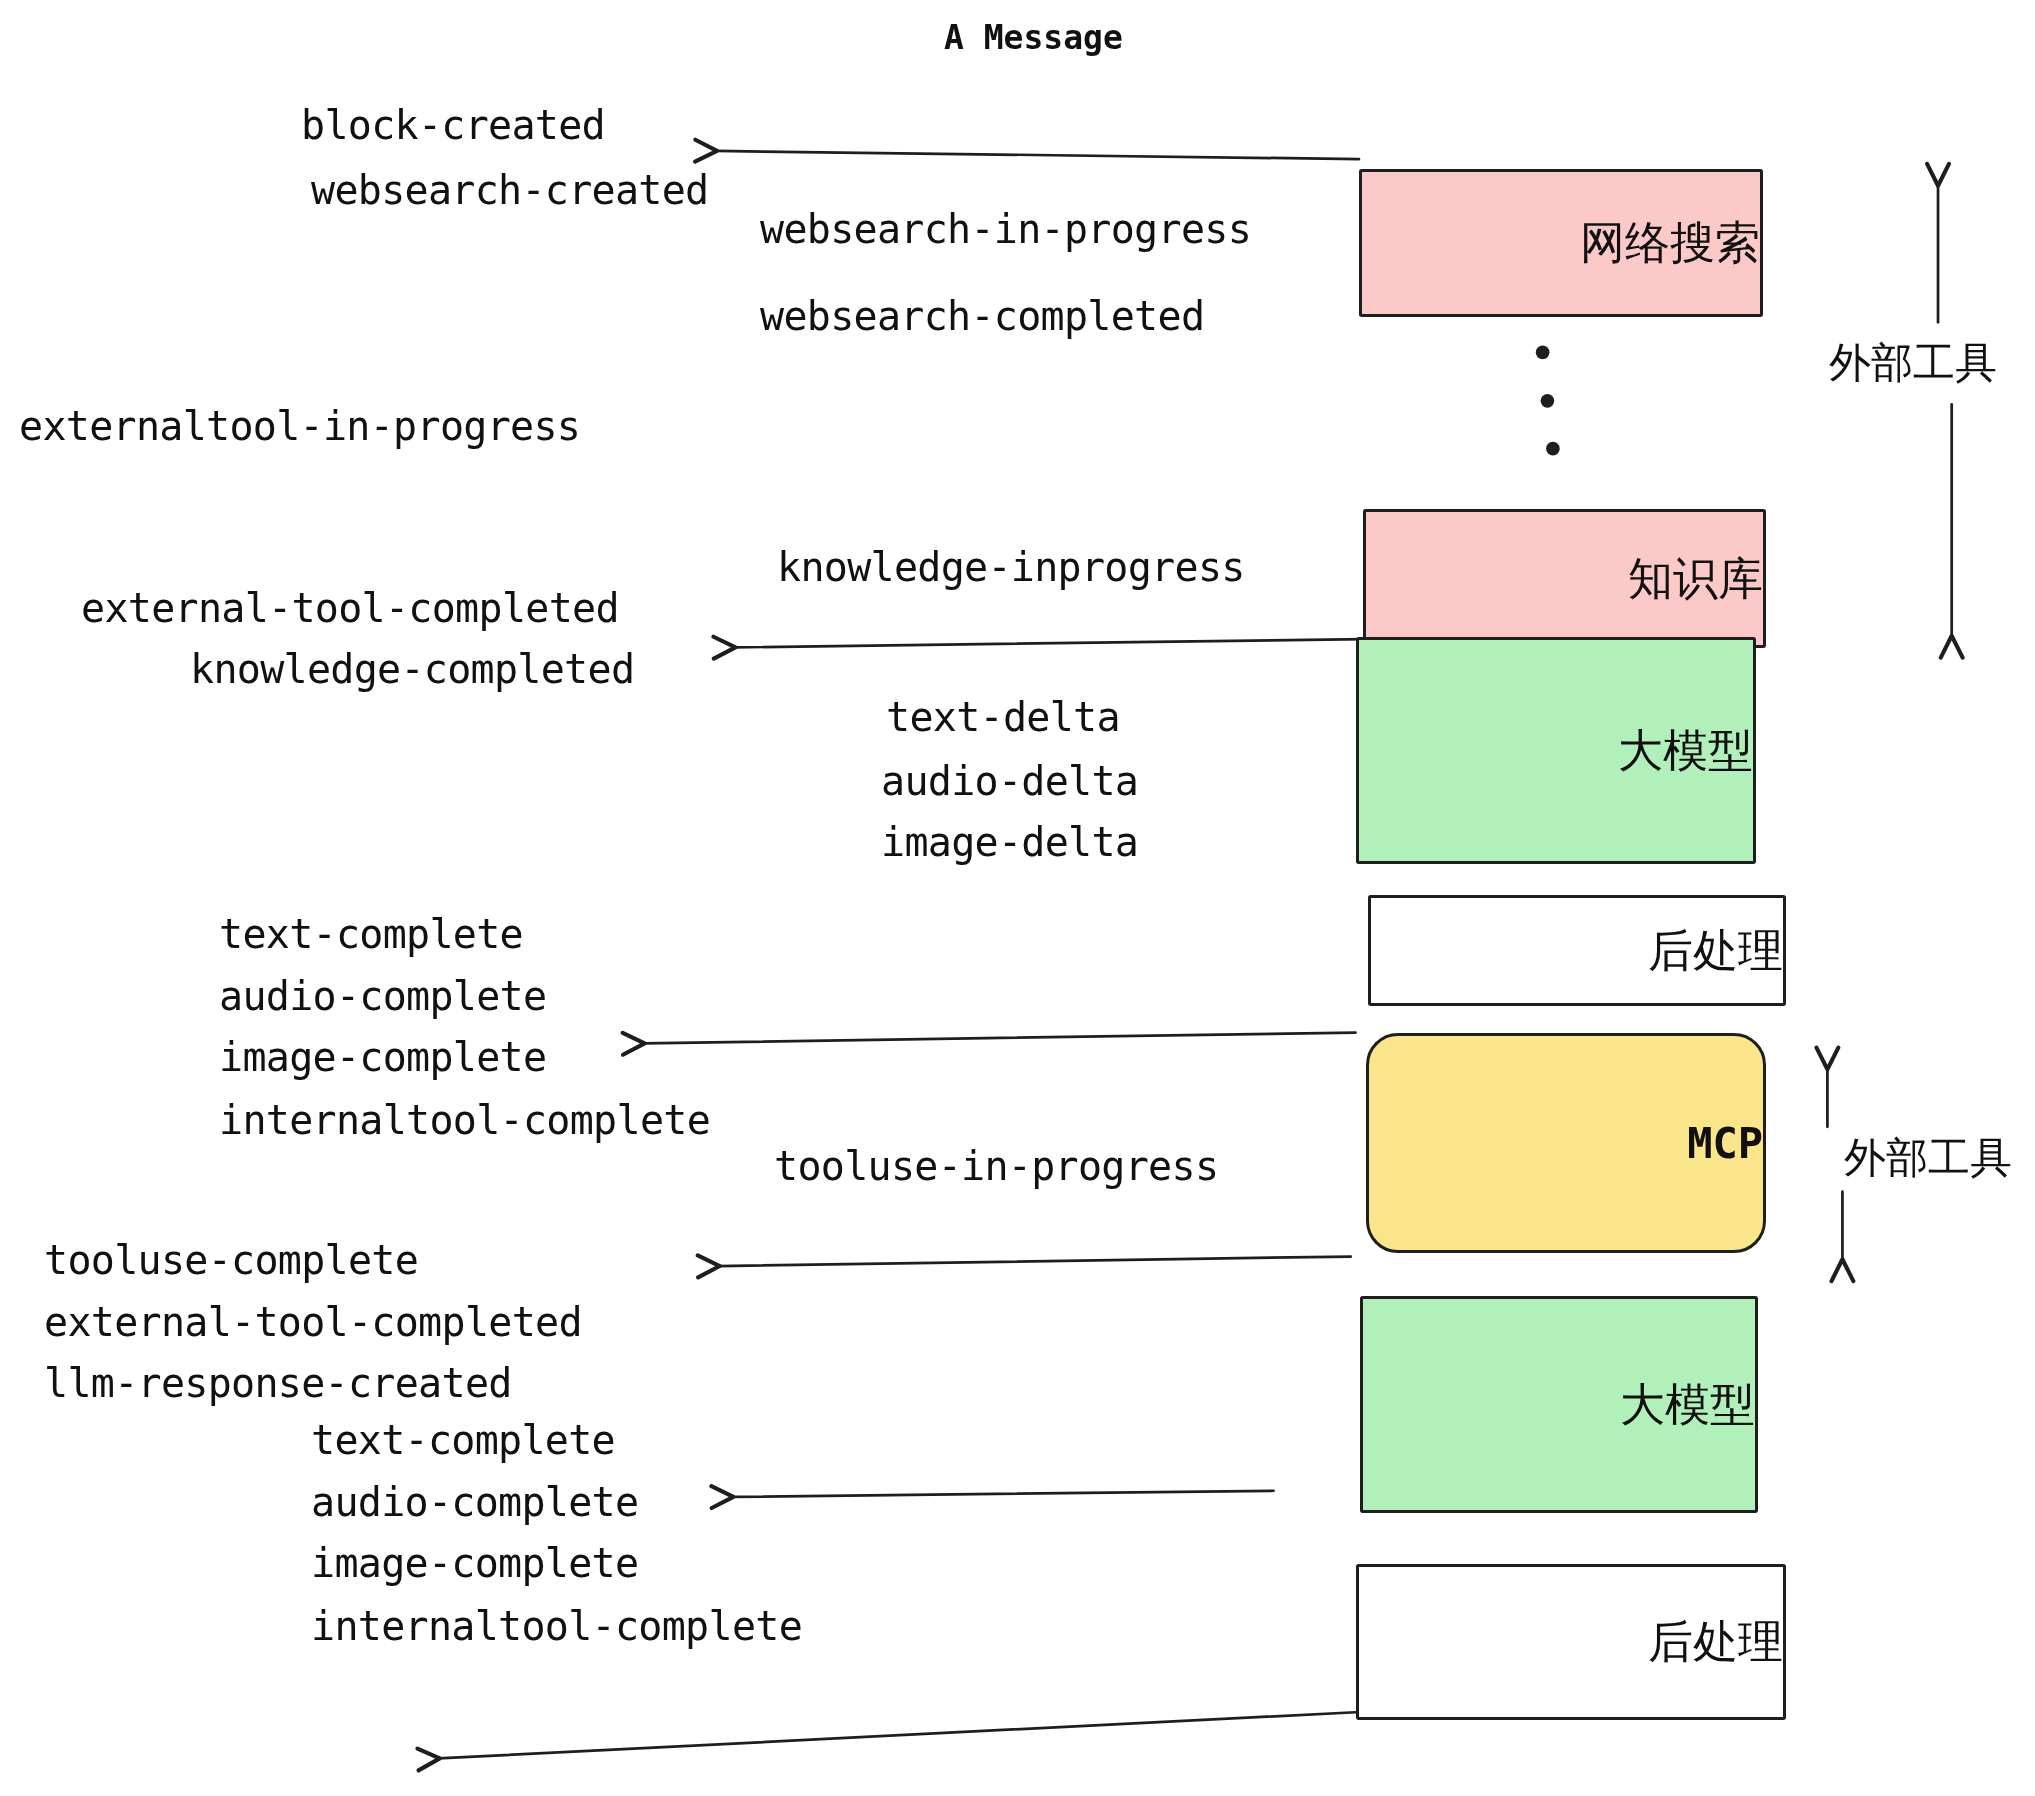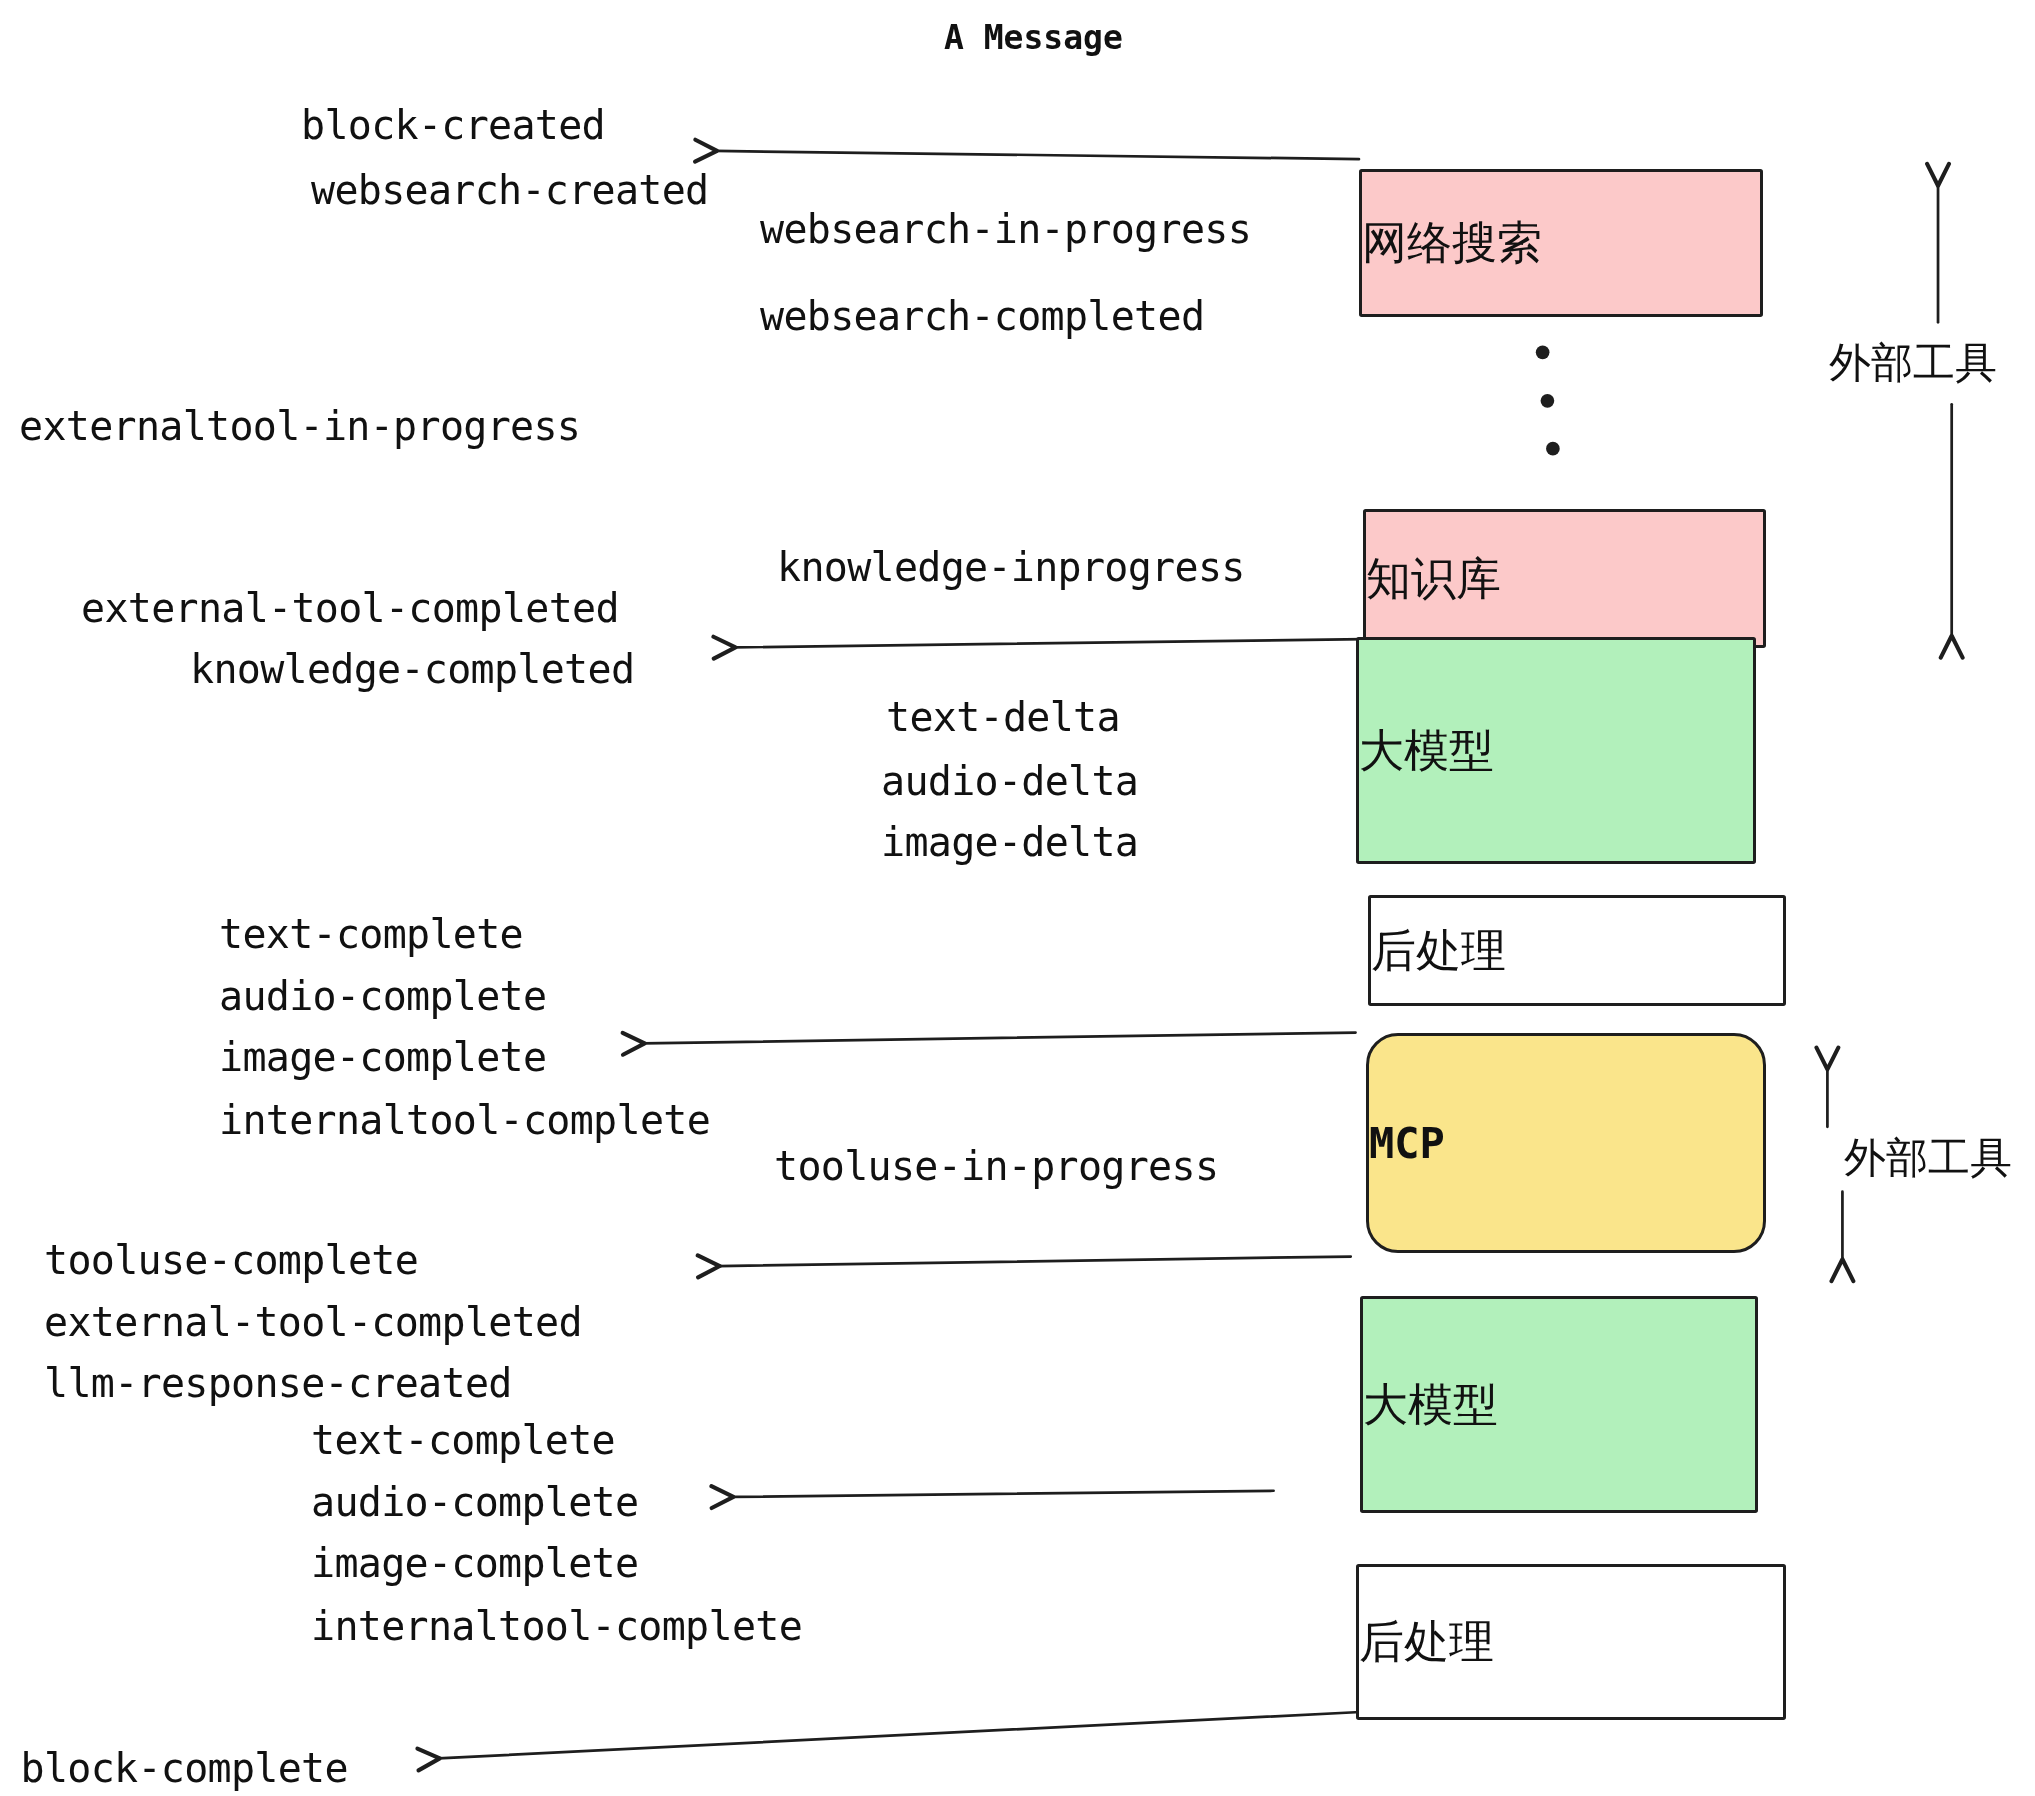--- a/index.html
+++ b/index.html
@@ -3,21 +3,21 @@
 <meta charset="utf-8">
 <style>
   html,body{margin:0;padding:0;background:#ffffff;}
   #canvas{position:relative;width:2035px;height:1796px;background:#ffffff;overflow:hidden;
           font-family:"DejaVu Sans Mono","Liberation Mono",monospace;color:#111111;}
   .ev{position:absolute;font-size:40px;line-height:48px;white-space:nowrap;letter-spacing:-0.7px;
       font-family:"DejaVu Sans Mono","Liberation Mono",monospace;}
   .title{position:absolute;font-size:33px;line-height:51px;white-space:nowrap;font-weight:bold;
          font-family:"DejaVu Sans Mono","Liberation Mono",monospace;}
   .box{position:absolute;border:3.4px solid #1e1e1e;border-radius:2.7px;display:flex;
-       align-items:center;justify-content:flex-start;box-sizing:border-box;}
+       align-items:center;justify-content:flex-end;box-sizing:border-box;}
   .box .zh{font-family:"DejaVu Sans","Liberation Sans",sans-serif;font-size:45px;}
   .box .mono{font-family:"DejaVu Sans Mono","Liberation Mono",monospace;font-size:42px;font-weight:bold;}
   .side{position:absolute;font-family:"DejaVu Sans","Liberation Sans",sans-serif;
         font-size:42px;white-space:nowrap;text-align:right;}
   svg.overlay{position:absolute;left:0;top:0;pointer-events:none;}
 </style>
 </head>
 <body>
 
 <div id="canvas">
@@ -65,21 +65,20 @@
   <div class="ev" style="left:219px;top:1033px">image-complete</div>
   <div class="ev" style="left:219px;top:1096px">internaltool-complete</div>
   <div class="ev" style="left:774px;top:1142px">tooluse-in-progress</div>
   <div class="ev" style="left:44px;top:1236px">tooluse-complete</div>
   <div class="ev" style="left:44px;top:1298px">external-tool-completed</div>
   <div class="ev" style="left:44px;top:1359px">llm-response-created</div>
   <div class="ev" style="left:311px;top:1416px">text-complete</div>
   <div class="ev" style="left:311px;top:1478px">audio-complete</div>
   <div class="ev" style="left:311px;top:1539px">image-complete</div>
   <div class="ev" style="left:311px;top:1602px">internaltool-complete</div>
-  <div class="ev" style="left:20.5px;top:1744px">block-complete</div>
 
   <div class="box" style="left: 1359px; top: 169px; width: 404px; height: 148px; background: rgb(252, 201, 201);">
     <span class="zh">网络搜索</span>
   </div>
   <div class="box" style="left: 1363px; top: 509px; width: 403px; height: 139px; background: rgb(252, 201, 201);">
     <span class="zh">知识库</span>
   </div>
   <div class="box" style="left: 1356px; top: 637px; width: 400px; height: 227px; background: rgb(178, 240, 187);">
     <span class="zh">大模型</span>
   </div>

